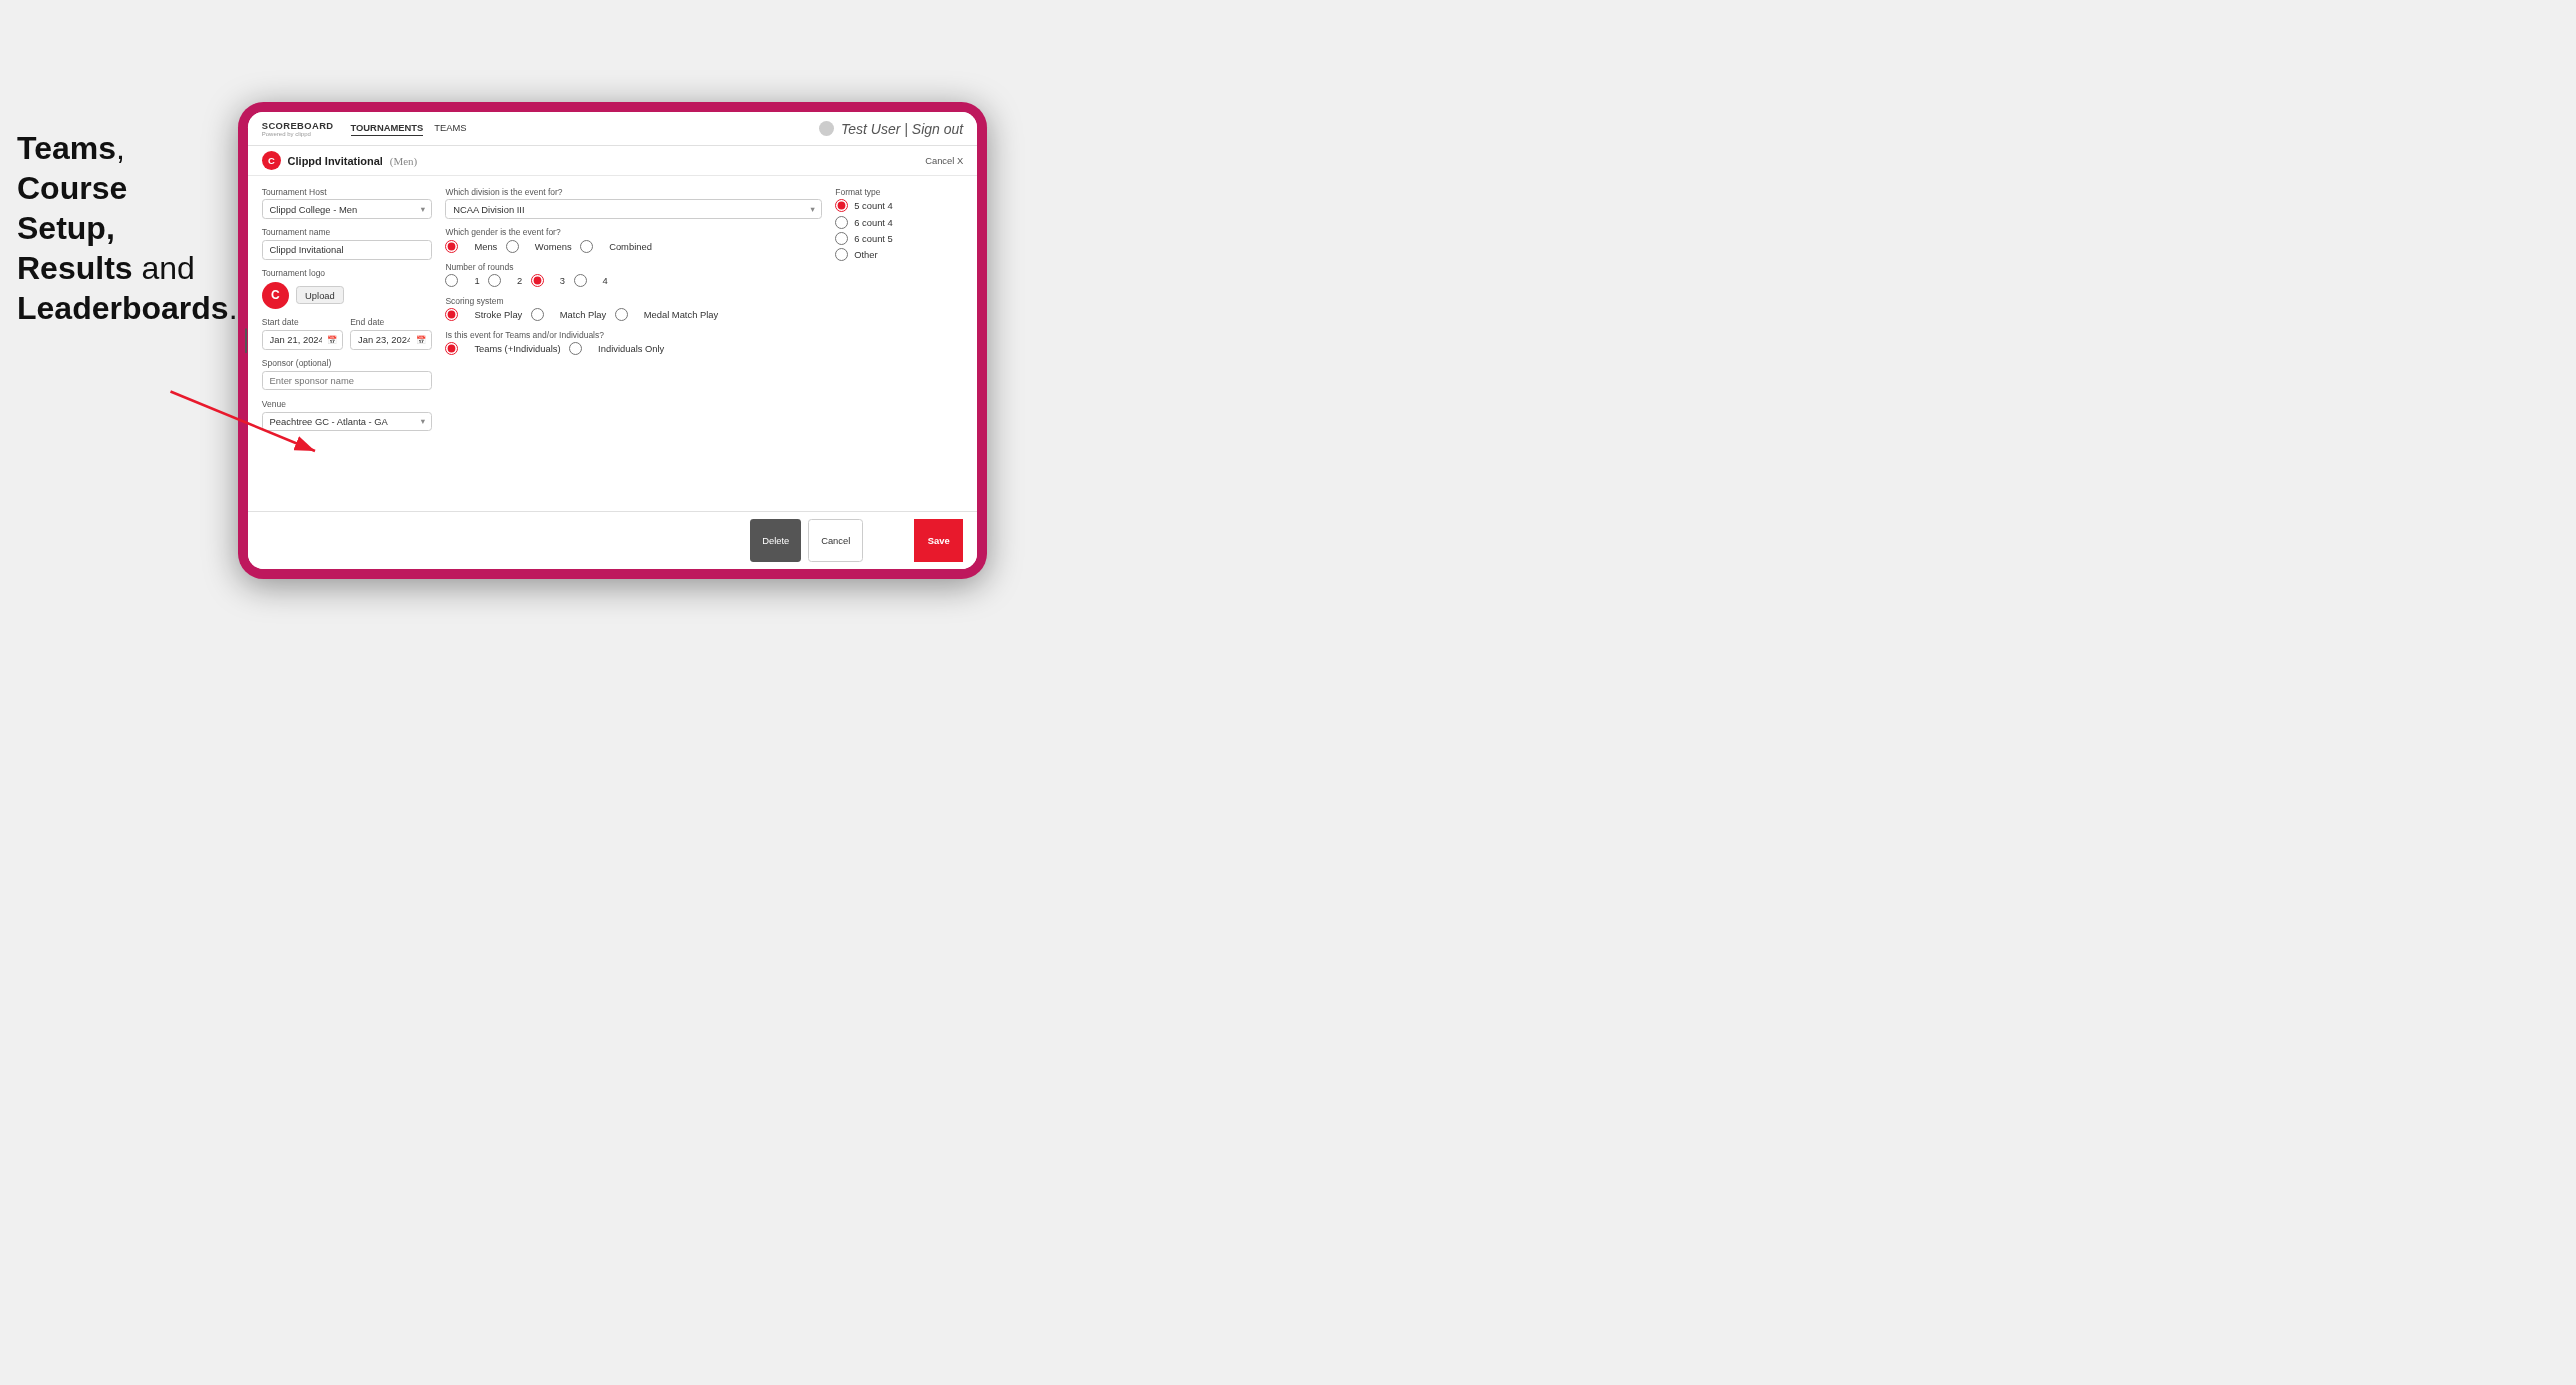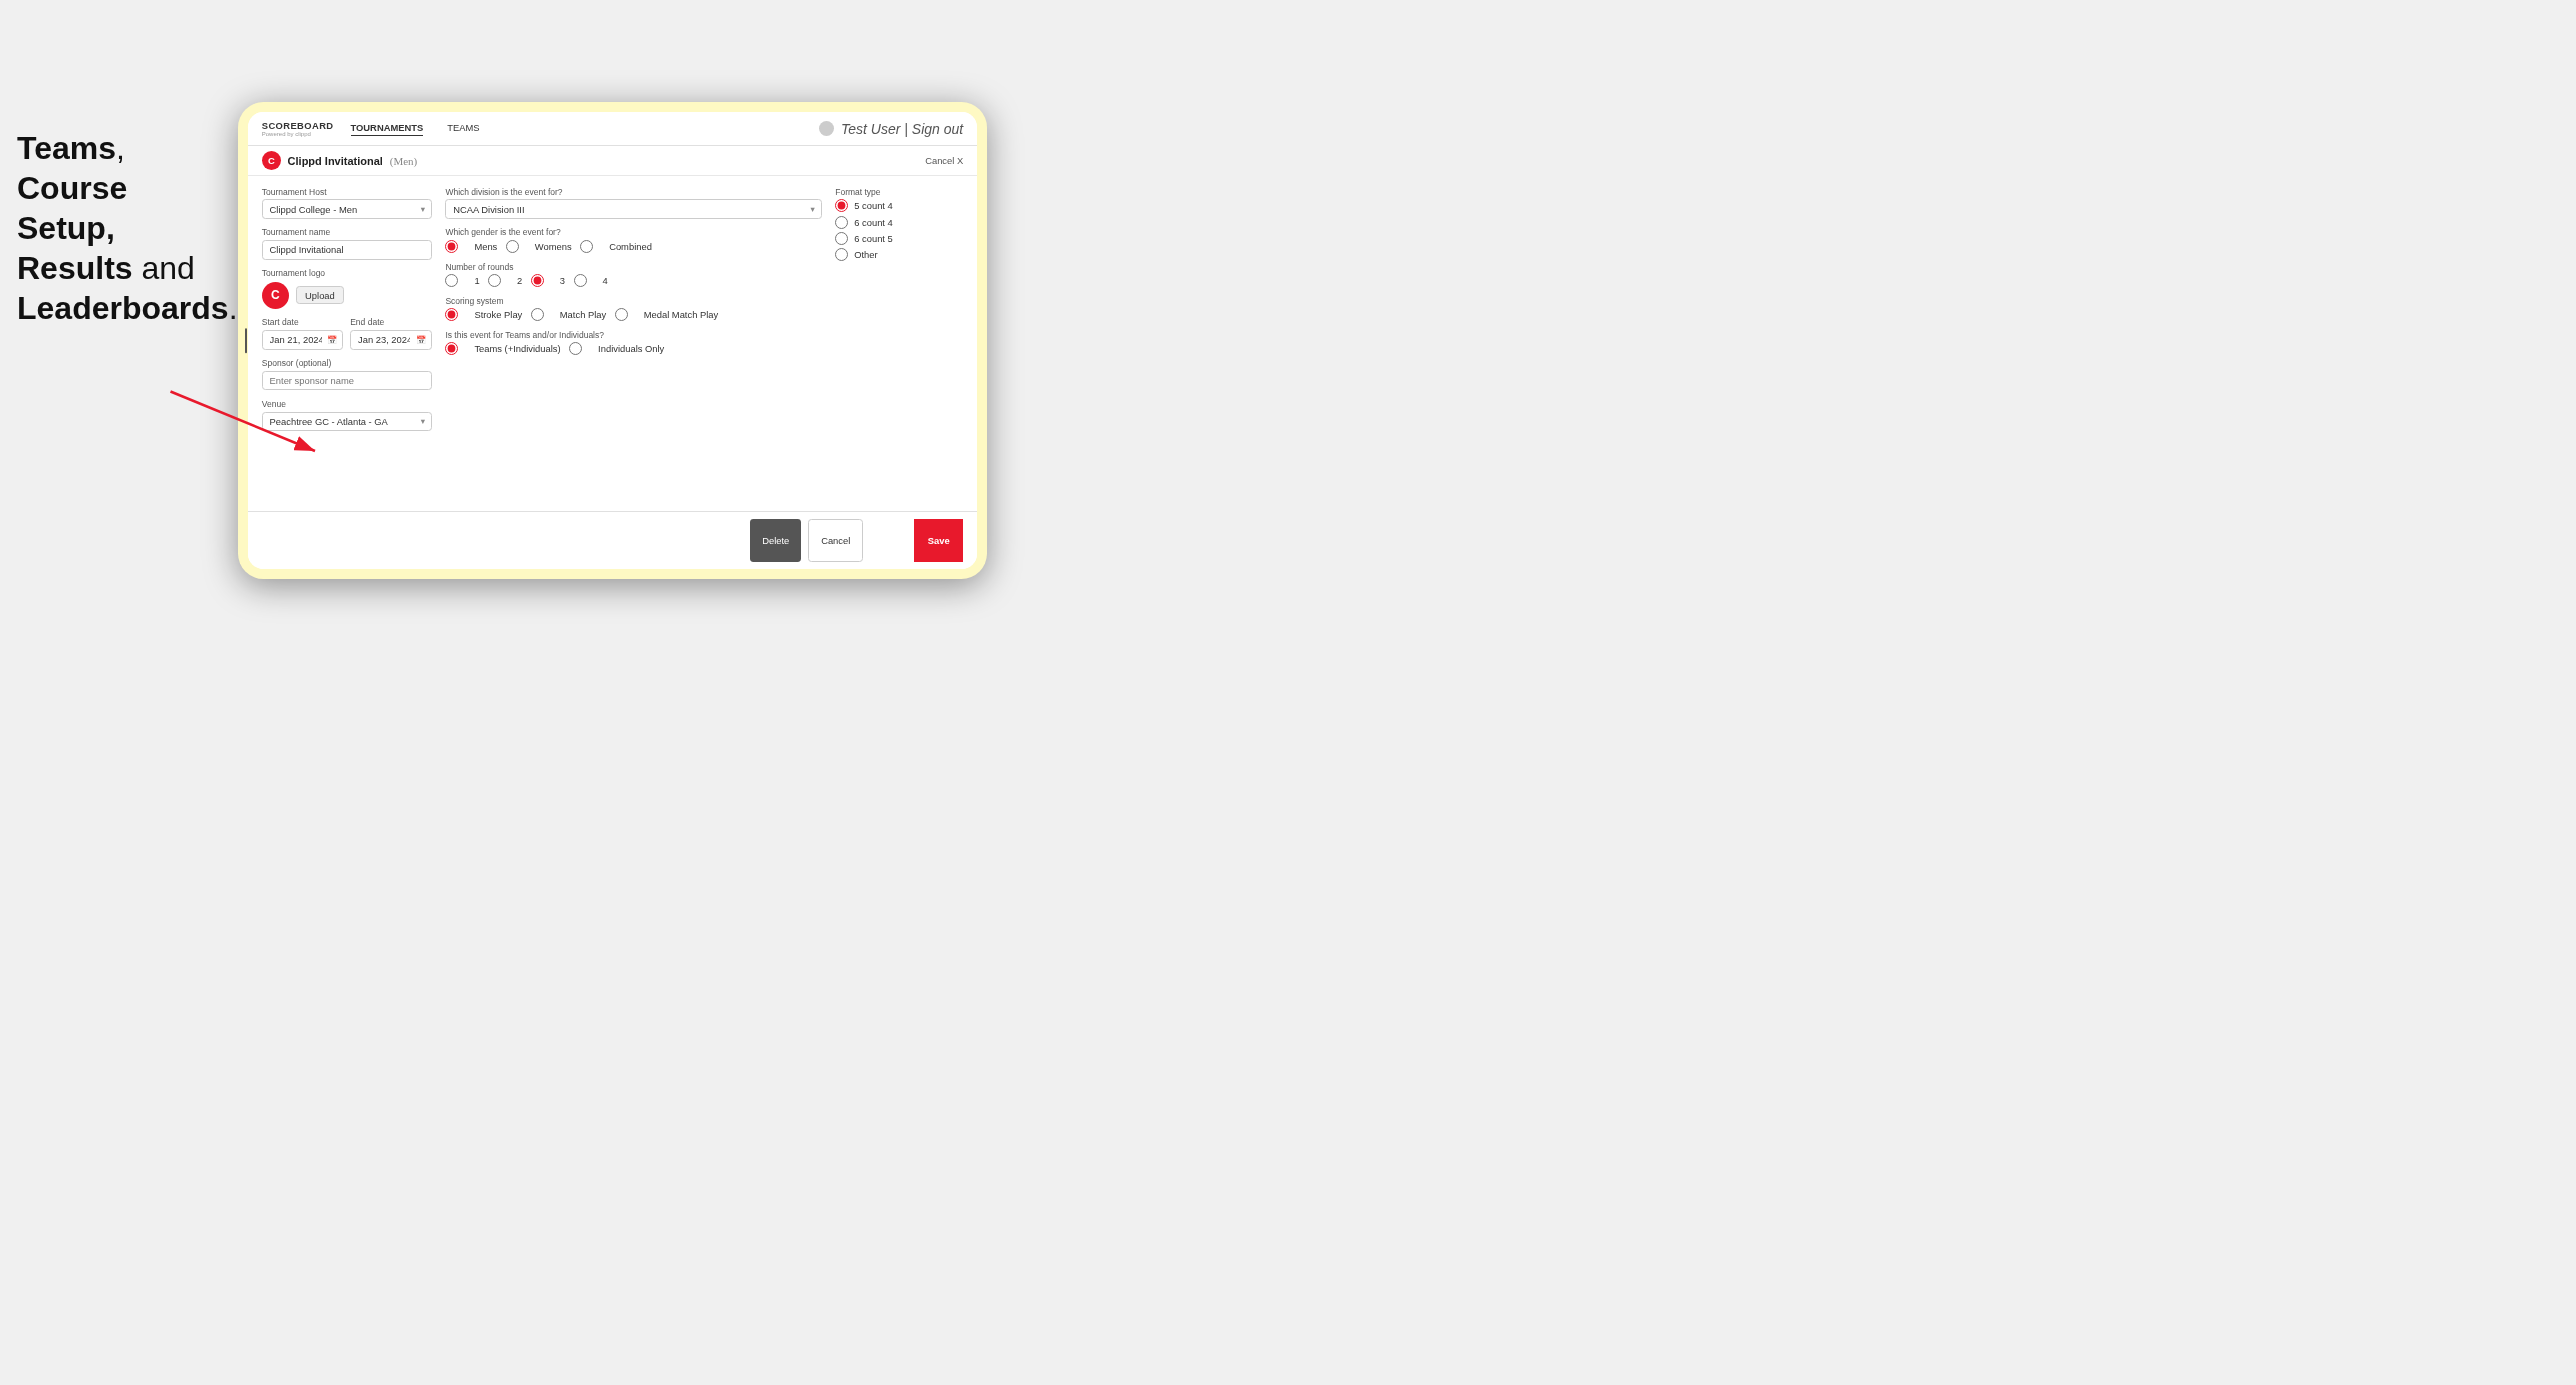--- a/index.html
+++ b/index.html
@@ -36,21 +36,21 @@
       pointer-events: none;
     }
 
     
     .tablet {
       position: absolute;
       left: 238px;
       top: 102px;
       width: 749px;
       height: 477px;
-      background: #fef9c3;
+      background: #be185d;
       border-radius: 25.5px;
       padding: 10.2px;
       box-shadow: 0 6.8px 34px rgba(0,0,0,0.4);
     }
 
     .tablet-screen {
       width: 100%;
       height: 100%;
       background: #fff;
       border-radius: 15.3px;
@@ -84,21 +84,21 @@
       text-transform: uppercase;
     }
 
     .logo-sub {
       font-size: 6px;
       color: #999;
     }
 
     .nav-links {
       display: flex;
-      gap: 24px;
+      gap: 11px;
     }
 
     .nav-link {
       font-size: 9.4px;
       color: #333;
       text-decoration: none;
       padding-bottom: 1.7px;
       cursor: pointer;
     }
 

